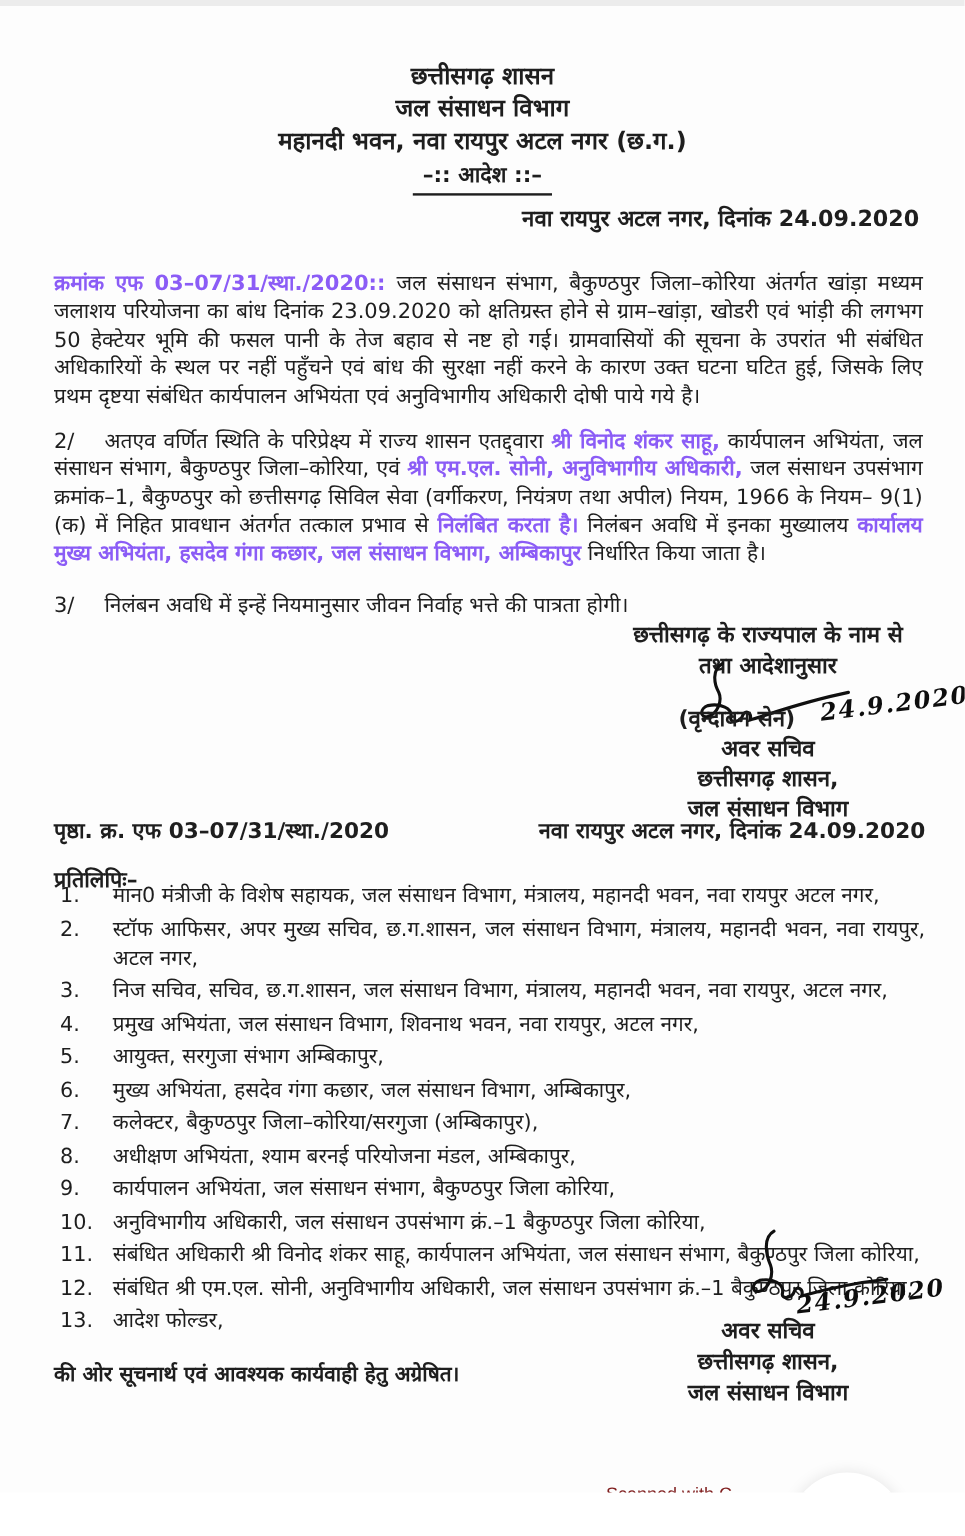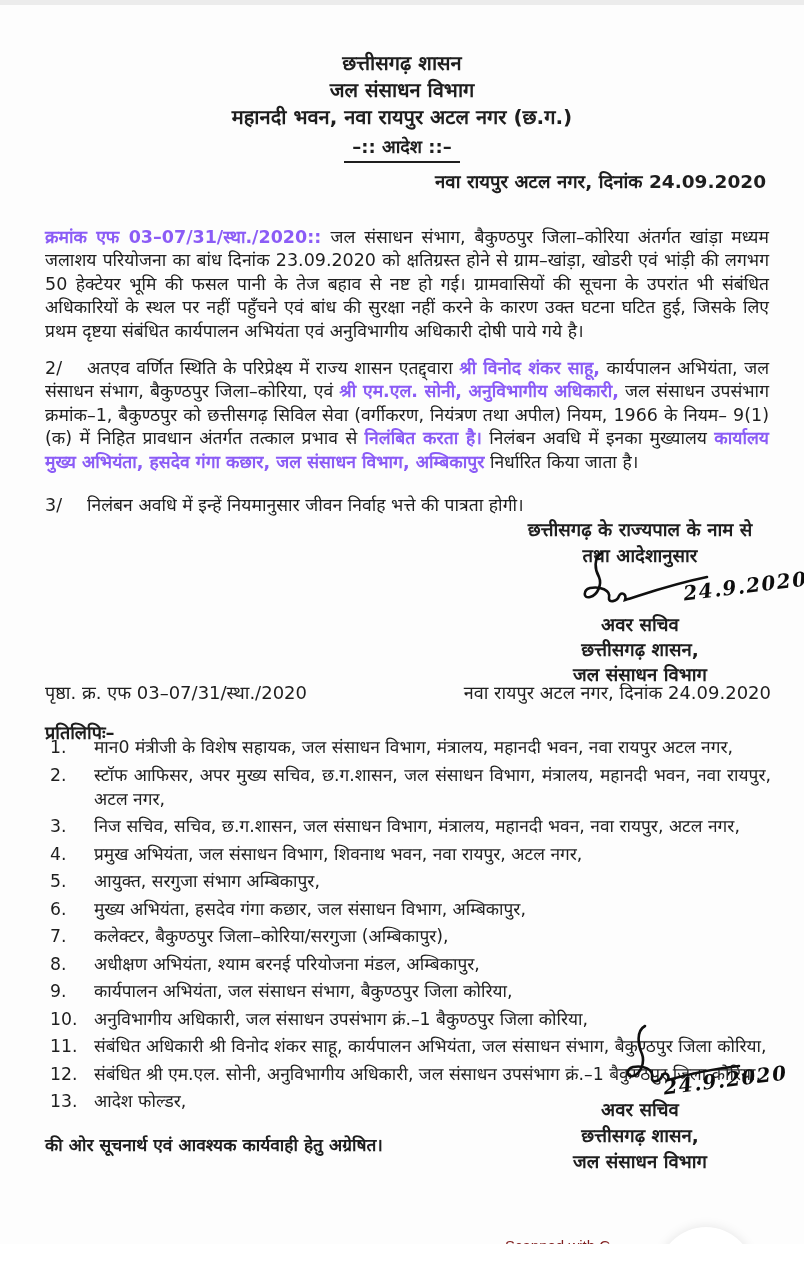--- a/index.html
+++ b/index.html
@@ -41,21 +41,21 @@
     position:absolute; white-space:nowrap;
     font-family:"DejaVu Serif", serif; font-style:italic; font-weight:bold;
     font-size:20px; letter-spacing:1.5px; transform:rotate(-7deg); color:#0d0d0d;
   }
   .shift-left { transform:translateX(-26px); }
 
   
   .endorse {
     position:absolute; top:681px; left:45px; width:726px;
     display:flex; justify-content:space-between;
-    font-weight:normal; font-size:18px; line-height:24px;
+    font-weight:bold; font-size:18px; line-height:24px;
   }
   .copy-label { position:absolute; top:720px; left:45px; font-weight:bold; font-size:18px; }
 
   .copy-list { position:absolute; top:735px; left:45px; width:726px; font-size:17.3px; }
   .copy-item { display:flex; margin-bottom:3.5px; }
   .copy-item .no { flex:none; width:44px; padding-left:5px; line-height:24px; }
   .copy-item .txt { flex:1; text-align:justify; line-height:24px; }
   .closing { margin-top:20px; font-weight:bold; }
 
   
@@ -97,20 +97,21 @@
 
   <p class="para" id="para3"><span class="para-num">3/</span><span>निलंबन अवधि में इन्हें नियमानुसार जीवन निर्वाह भत्ते की पात्रता होगी।</span></p>
 
   <div class="sig-block" id="sig1">
     <div class="abs" style="top:0; white-space:nowrap;">छत्तीसगढ़ के राज्यपाल के नाम से</div>
     <div class="abs" style="top:26px;">तथा आदेशानुसार</div>
     <svg class="sig-svg" style="top:32px; left:55px;" width="170" height="56" viewBox="0 0 170 56">
       <path d="M62 3 C 53 8, 55 20, 59 27 C 62 34, 58 45, 50 47 C 43 49, 43 40, 50 38 C 60 36, 71 40, 69 48 C 68 53, 77 52, 79 46 C 81 41, 87 44, 85 50 C 99 46, 128 35, 167 27" fill="none" stroke="#101010" stroke-width="2.6" stroke-linecap="round"></path>
     </svg>
     <span class="hand-date" style="top:56px; left:198px;">24.9.2020</span>
+    <div class="abs shift-left" style="top:70px;">(वृन्दावन सेन)</div>
     <div class="abs" style="top:95px;">अवर सचिव</div>
     <div class="abs" style="top:120px;">छत्तीसगढ़ शासन,</div>
     <div class="abs" style="top:145px;">जल संसाधन विभाग</div>
   </div>
 
   <div class="endorse">
     <span>पृष्ठा. क्र. एफ 03–07/31/स्था./2020</span>
     <span>नवा रायपुर अटल नगर, दिनांक 24.09.2020</span>
   </div>
   <div class="copy-label">प्रतिलिपिः–</div>

